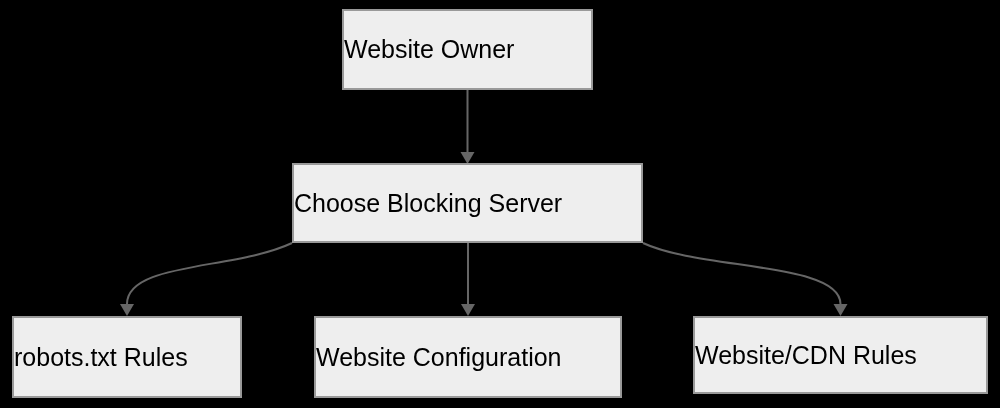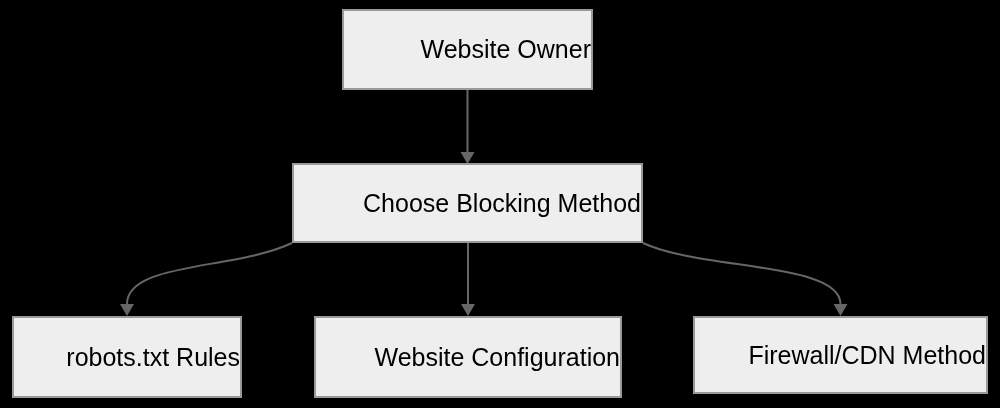--- a/index.html
+++ b/index.html
@@ -25,21 +25,21 @@
   }
   .node {
     position: absolute;
     box-sizing: border-box;
     background: #eeeeee;
     border: 2px solid #999999;
     color: #000000;
     font-size: 25px;
     display: flex;
     align-items: center;
-    justify-content: flex-end;
+    justify-content: flex-start;
     text-align: center;
     white-space: nowrap;
   }
   .node-website-owner          { left: 342px; top: 9px;   width: 251px; height: 81px; }
   .node-choose-blocking-method { left: 292px; top: 163px; width: 351px; height: 80px; }
   .node-robots-txt             { left: 12px;  top: 316px; width: 230px; height: 82px; }
   .node-server-configuration   { left: 314px; top: 316px; width: 308px; height: 82px; }
   .node-firewall-cdn           { left: 693px; top: 316px; width: 295px; height: 78px; }
   .edge {
     stroke: #666666;
@@ -69,28 +69,28 @@
 
     <path class="edge" d="M643,243 C700,270 840.5,262 840.5,304"></path>
     <polygon class="arrowhead" points="833.5,304 847.5,304 840.5,316"></polygon>
   </svg>
 
   <div class="node node-website-owner">
     <span>Website Owner</span>
   </div>
 
   <div class="node node-choose-blocking-method">
-    <span>Choose Blocking Method</span>
+    <span>Choose Blocking Server</span>
   </div>
 
   <div class="node node-robots-txt">
     <span>robots.txt Rules</span>
   </div>
 
   <div class="node node-server-configuration">
     <span>Website Configuration</span>
   </div>
 
   <div class="node node-firewall-cdn">
-    <span>Firewall/CDN Method</span>
+    <span>Website/CDN Rules</span>
   </div>
 
 </div>
 
 </body></html>

